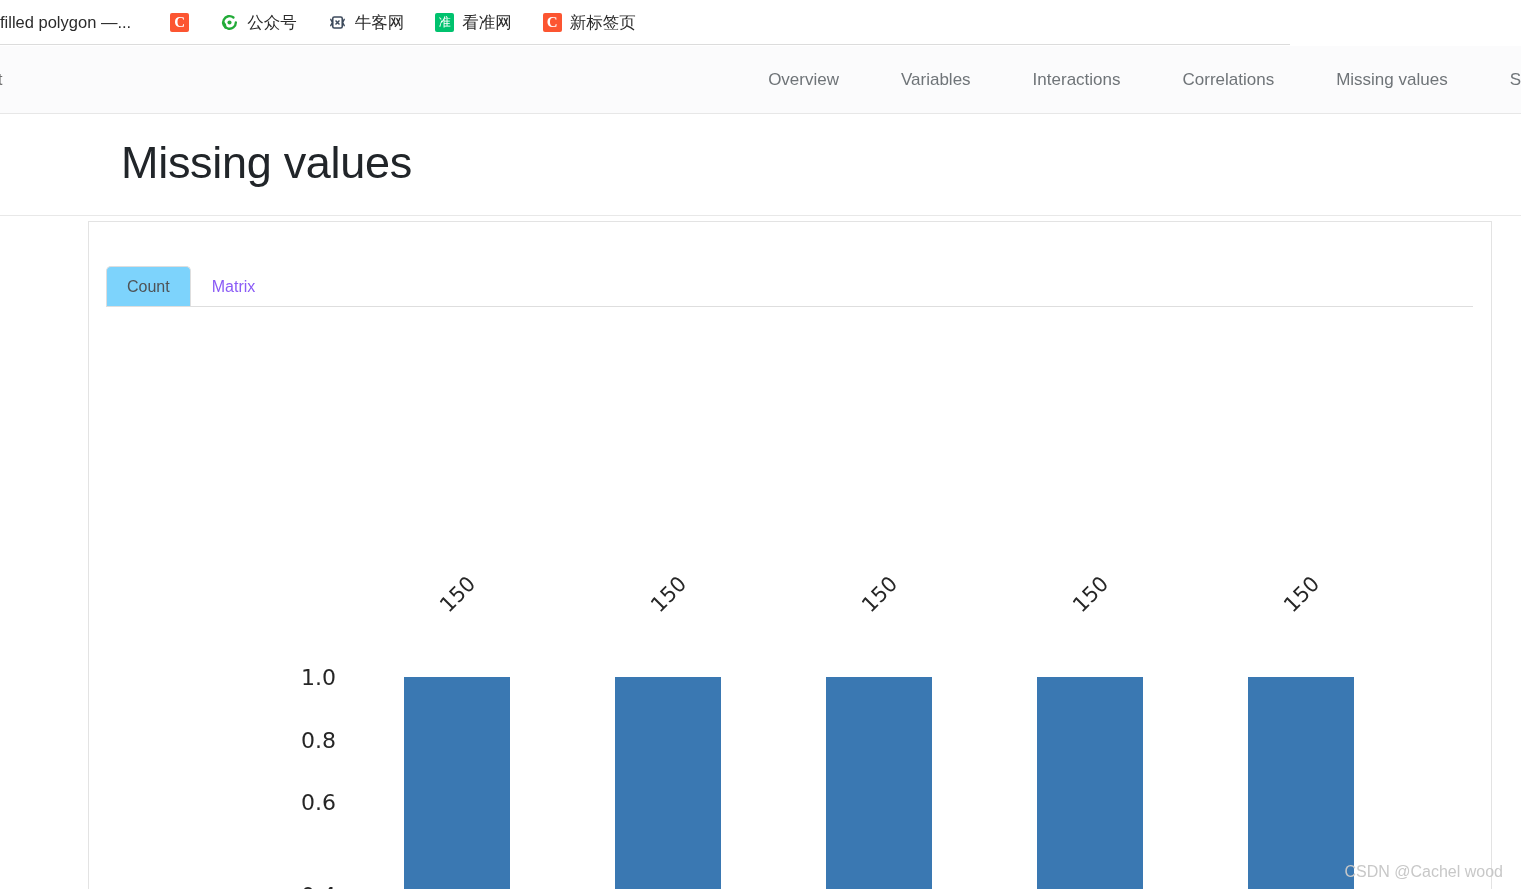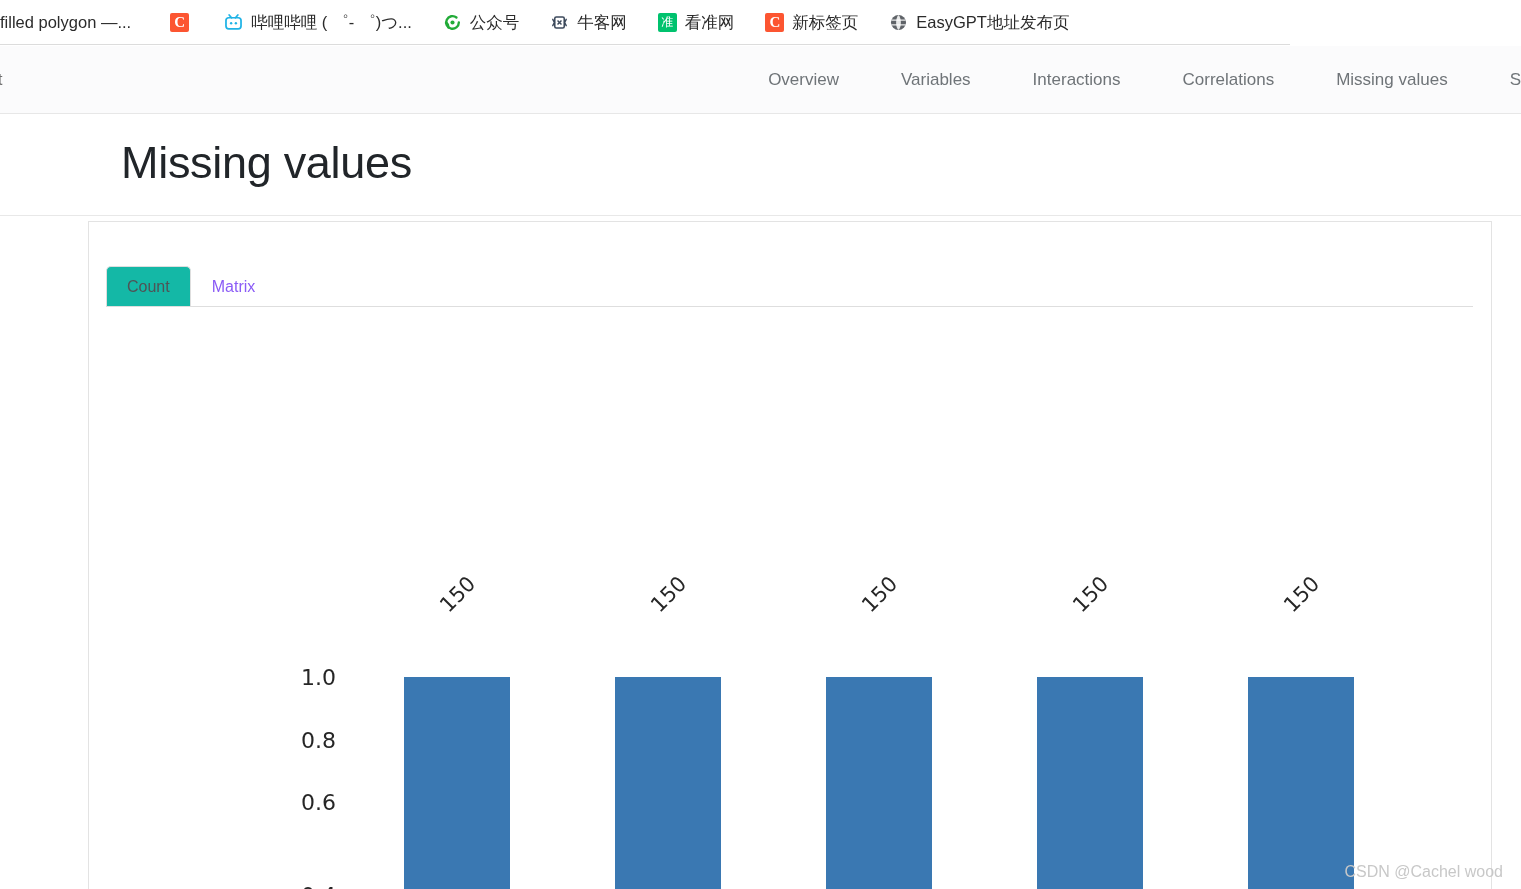--- a/index.html
+++ b/index.html
@@ -129,21 +129,21 @@
     line-height: 1;
     position: relative;
     border: 1px solid transparent;
     border-bottom: none;
     border-radius: 5px 5px 0 0;
     white-space: nowrap;
   }
   .tab.active {
     color: #4f5356;
     border-color: #dedede #dedede #ffffff;
-    background: #14b8a6;
+    background: #7dd3fc;
     z-index: 2;
   }
   .tab.inactive { color: #8b5cf6; }
   #tab-rule {
     position: absolute;
     left: 17px; top: 84px;
     width: 1367px; height: 1px;
     background: #dedede;
   }
 
@@ -191,32 +191,20 @@
 <div id="bookmarks-bar">
 
   <div class="bookmark first" style="padding-left:0;">
     <span class="bm-label">filled polygon —...</span>
   </div>
 
   <div class="bookmark" style="margin-left:22px;">
     <span class="bm-icon ico-csdn">C</span>
   </div>
 
-  <div class="bookmark" style="margin-left:18px;">
-    <span class="bm-icon">
-      <svg width="19" height="19" viewBox="0 0 24 24">
-          <rect x="2.5" y="6" width="19" height="14" rx="3.5" fill="none" stroke="#1fb3e6" stroke-width="2.2"></rect>
-          <circle cx="9" cy="13" r="1.5" fill="#1fb3e6"></circle>
-          <circle cx="15" cy="13" r="1.5" fill="#1fb3e6"></circle>
-          <line x1="6.5" y1="2.5" x2="9.5" y2="6" stroke="#1fb3e6" stroke-width="2.2" stroke-linecap="round"></line>
-          <line x1="17.5" y1="2.5" x2="14.5" y2="6" stroke="#1fb3e6" stroke-width="2.2" stroke-linecap="round"></line>
-        </svg>
-    </span>
-    <span class="bm-label">哔哩哔哩 ( ゜- ゜)つ...</span>
-  </div>
 
   <div class="bookmark" style="margin-left:14px;">
     <span class="bm-icon">
       <svg width="19" height="19" viewBox="0 0 24 24">
           <path d="M20 12a8 8 0 1 1-3-6.3" fill="none" stroke="#22ab38" stroke-width="3" stroke-linecap="round"></path>
           <path d="M4 12a8 8 0 0 1 3 6.3" fill="none" stroke="#22ab38" stroke-width="3" stroke-linecap="round"></path>
           <circle cx="12" cy="12" r="2.6" fill="#22ab38"></circle>
         </svg>
     </span>
     <span class="bm-label">公众号</span>
@@ -237,30 +225,20 @@
   <div class="bookmark" style="margin-left:14px;">
     <span class="bm-icon ico-kanzhun">准</span>
     <span class="bm-label">看准网</span>
   </div>
 
   <div class="bookmark" style="margin-left:14px;">
     <span class="bm-icon ico-csdn">C</span>
     <span class="bm-label">新标签页</span>
   </div>
 
-  <div class="bookmark" style="margin-left:14px;">
-    <span class="bm-icon">
-      <svg width="19" height="19" viewBox="0 0 24 24">
-          <circle cx="12" cy="12" r="9.5" fill="#5f6368"></circle>
-          <path d="M12 2.5 C8 6 8 18 12 21.5 C16 18 16 6 12 2.5 Z" fill="#ffffff" opacity="0.85"></path>
-          <path d="M2.9 9 H21.1 M2.9 15 H21.1" stroke="#ffffff" stroke-width="1.5" opacity="0.85"></path>
-        </svg>
-    </span>
-    <span class="bm-label">EasyGPT地址发布页</span>
-  </div>
 
 </div>
 
 <div id="site-nav">
   <span id="brand">rt</span>
   <div id="nav-links">
     <a class="nav-link">Overview</a>
     <a class="nav-link">Variables</a>
     <a class="nav-link">Interactions</a>
     <a class="nav-link">Correlations</a>

